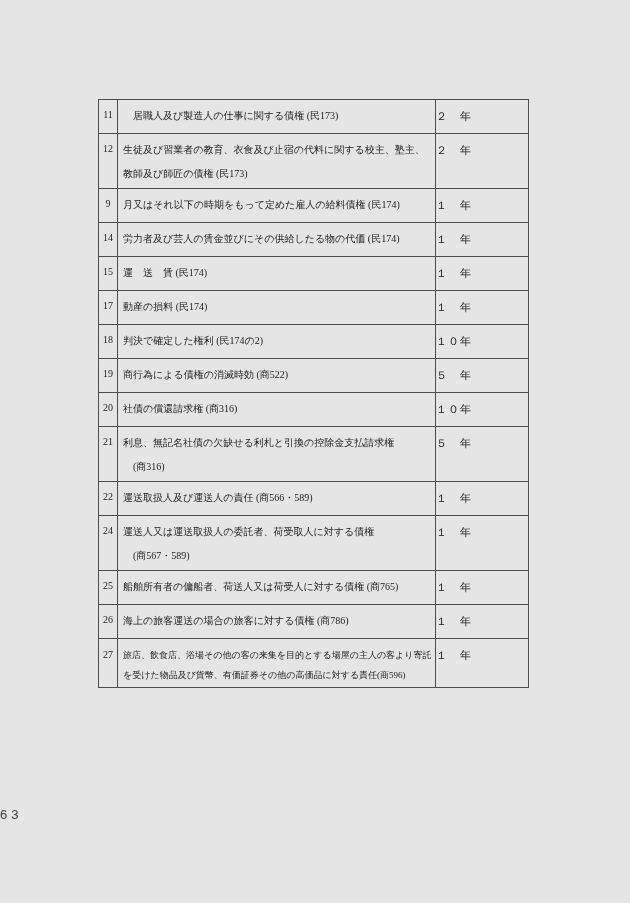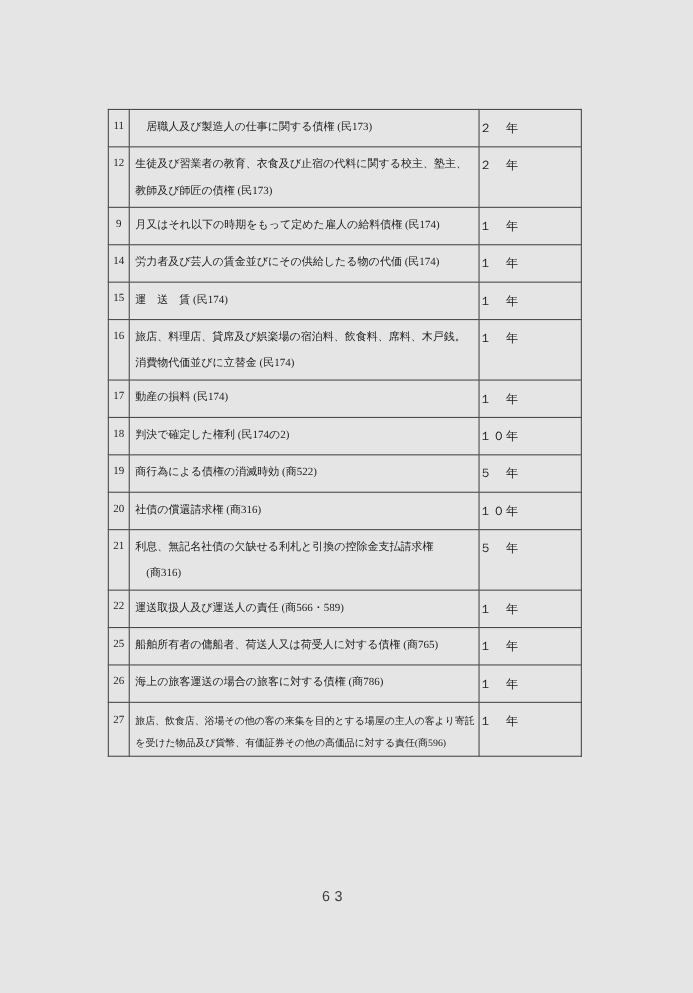--- a/index.html
+++ b/index.html
@@ -65,21 +65,20 @@
     line-height: 20px;
     padding-top: 6px;
   }
   tr.r-small td.c-no { padding-top: 10px; }
 
   .page-number {
     position: absolute;
     left: 0;
     top: 807px;
     width: 608px;
-    text-align: center;
     font-size: 13px;
     letter-spacing: 4px;
     color: #3d3d3d;
     font-family: "Liberation Sans", "DejaVu Sans", sans-serif;
   }
 </style>
 </head>
 <body>
 
 <div class="scan-page">
@@ -110,26 +109,20 @@
       <tr class="r-single">
         <td class="c-no">14</td>
         <td class="c-desc">労力者及び芸人の賃金並びにその供給したる物の代価 (民174)</td>
         <td class="c-period">１　年</td>
       </tr>
       <tr class="r-single">
         <td class="c-no">15</td>
         <td class="c-desc">運　送　賃 (民174)</td>
         <td class="c-period">１　年</td>
       </tr>
-      <tr class="r-double">
-        <td class="c-no">16</td>
-        <td class="c-desc">旅店、料理店、貸席及び娯楽場の宿泊料、飲食料、席料、木戸銭。
-消費物代価並びに立替金 (民174)</td>
-        <td class="c-period">１　年</td>
-      </tr>
       <tr class="r-single">
         <td class="c-no">17</td>
         <td class="c-desc">動産の損料 (民174)</td>
         <td class="c-period">１　年</td>
       </tr>
       <tr class="r-single">
         <td class="c-no">18</td>
         <td class="c-desc">判決で確定した権利 (民174の2)</td>
         <td class="c-period">１０年</td>
       </tr>
@@ -147,20 +140,26 @@
         <td class="c-no">21</td>
         <td class="c-desc">利息、無記名社債の欠缺せる利札と引換の控除金支払請求権
 　(商316)</td>
         <td class="c-period">５　年</td>
       </tr>
       <tr class="r-single">
         <td class="c-no">22</td>
         <td class="c-desc">運送取扱人及び運送人の責任 (商566・589)</td>
         <td class="c-period">１　年</td>
       </tr>
+      <tr class="r-double">
+        <td class="c-no">24</td>
+        <td class="c-desc">運送人又は運送取扱人の委託者、荷受取人に対する債権
+　(商567・589)</td>
+        <td class="c-period">１　年</td>
+      </tr>
       <tr class="r-single">
         <td class="c-no">25</td>
         <td class="c-desc">船舶所有者の傭船者、荷送人又は荷受人に対する債権 (商765)</td>
         <td class="c-period">１　年</td>
       </tr>
       <tr class="r-single">
         <td class="c-no">26</td>
         <td class="c-desc">海上の旅客運送の場合の旅客に対する債権 (商786)</td>
         <td class="c-period">１　年</td>
       </tr>

